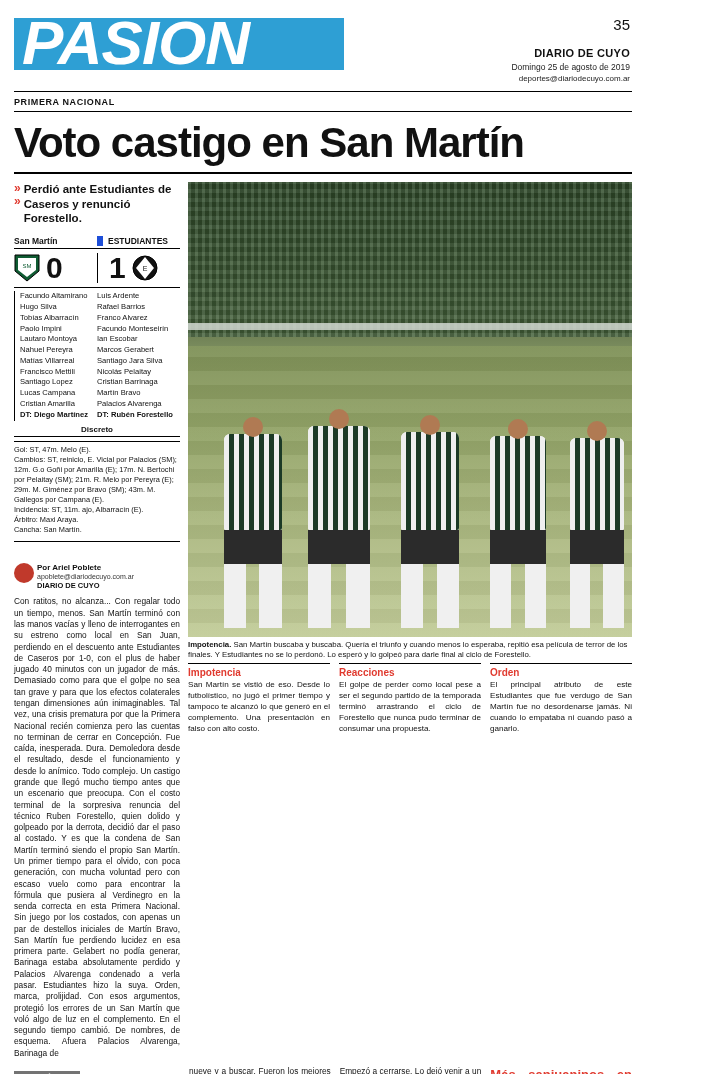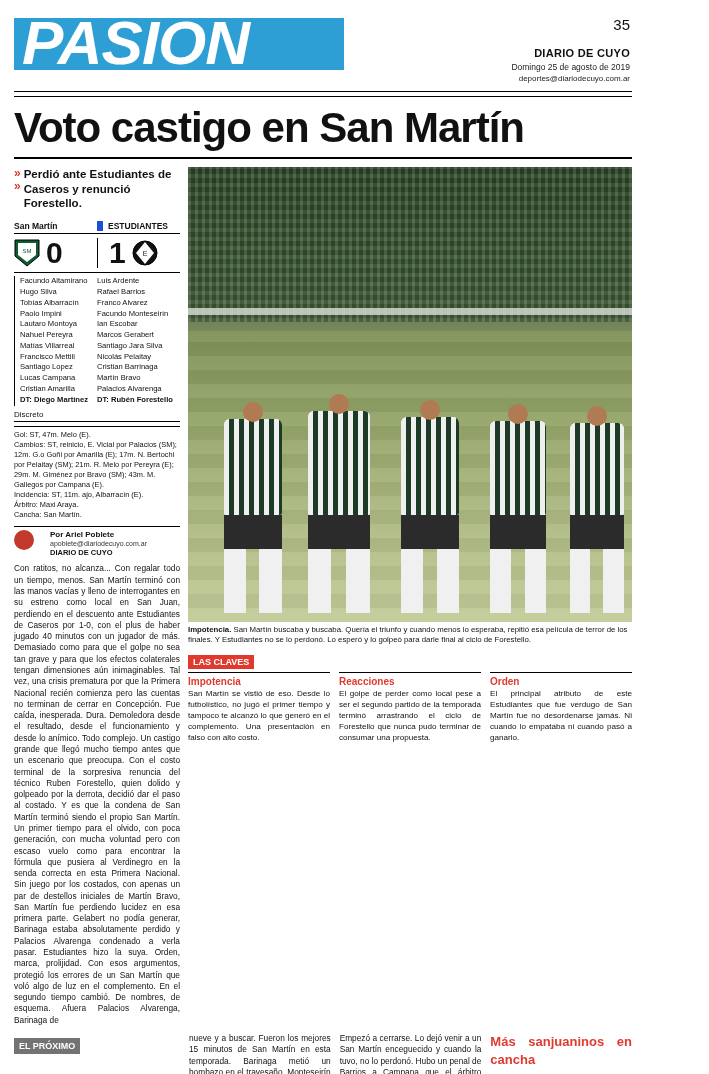--- a/index.html
+++ b/index.html
@@ -92,22 +92,22 @@
   .score-row { display: flex; align-items: center; border-bottom: 1px solid #000; padding: 4px 0; }
   .badge { width: 26px; height: 28px; }
   .score-num { font-size: 30px; font-weight: bold; line-height: 1; margin: 0 6px; }
   .score-left, .score-right { display:flex; align-items:center; width:50%; }
   .score-right { border-left:1px solid #000; padding-left: 5px; }
   .lineups { display:flex; font-size: 7.6px; line-height: 1.42; padding-top: 3px; }
   .lu-col { width: 50%; }
   .lu-col.right { border-left: 1px solid #000; padding-left: 5px; }
   .lu-col .dt { font-weight: bold; }
   .ref-block { font-size: 7.4px; line-height: 1.36; border-top:1px solid #000; margin-top:4px; padding-top:3px; }
-  .discreto { font-size: 8px; font-weight: normal; margin-top:4px; border-bottom:1px solid #000; padding-bottom:2px;}
-  .byline { display:flex; gap:16px; margin-top: 6px; border-top:1px solid #000; padding-top:3px; }
+  .discreto { font-size: 8px; font-weight: bold; margin-top:4px; border-bottom:1px solid #000; padding-bottom:2px;text-align:center;}
+  .byline { display:flex; gap:3px; margin-top: 6px; border-top:1px solid #000; padding-top:21px; }
   .byline .dot { width: 20px; height: 20px; border-radius: 50%; background: #c0392b; flex: 0 0 20px; }
   .byline .who { font-size: 8px; font-weight: bold; line-height: 1.3; }
   .byline .mail { font-size: 7px; font-weight: normal; color: #333; }
   .byline .paper { font-size: 7.5px; font-weight: bold; margin-top: 1px;}
   .col-body { font-size: 8.3px; line-height: 1.36; text-align: justify; margin-top: 6px; }
   .claves-bar { background: #e03a2f; color: #fff; font-weight: bold; font-size: 9px; padding: 2px 5px; display:inline-block; }
   .claves-grid { display: flex; gap: 9px; margin-top: 3px; }
   .clave { flex: 1; border-top: 1px solid #000; padding-top: 3px; }
   .clave h4 { color: #e03a2f; font-size: 10px; margin: 0 0 2px; }
   .clave p { font-size: 8.1px; line-height: 1.35; margin: 0; text-align: justify; }
@@ -133,20 +133,21 @@
     </div>
     <div class="mast-right">
       <div class="mast-page">35</div>
       <div class="mast-paper">DIARIO DE CUYO</div>
       <div class="mast-date">Domingo 25 de agosto de 2019</div>
       <div class="mast-mail">deportes@diariodecuyo.com.ar</div>
     </div>
   </div>
 
   <div class="rule-top"></div>
+  <div class="kicker">PRIMERA NACIONAL</div>
   <div class="rule-thin"></div>
 
   <h1 class="headline">Voto castigo en San Martín</h1>
   <div class="rule-head"></div>
 
   <div class="lead-row">
     <div class="lead-left">
       <div class="lead-bullets">
         <span class="chev">»<br>»</span>
         <span class="lead-text">Perdió ante Estudiantes de Caseros y renunció Forestello.</span>
@@ -281,23 +282,20 @@
           <div class="p-legs">
               <div class="p-leg"></div>
               <div class="p-leg"></div>
             </div>
         </div>
       </div>
       <div class="photo-caption">
         <b>Impotencia.</b><span> San Martín buscaba y buscaba. Quería el triunfo y cuando menos lo esperaba, repitió esa película de terror de los finales. Y Estudiantes no se lo perdonó. Lo esperó y lo golpeó para darle final al ciclo de Forestello.</span>
       </div>
 
-      <div style="margin-top:6px;">
-        <span class="claves-bar">LAS CLAVES</span>
-      </div>
       <div class="claves-grid">
         <div class="clave">
           <h4>Impotencia</h4>
           <p>San Martín se vistió de eso. Desde lo futbolístico, no jugó el primer tiempo y tampoco te alcanzó lo que generó en el complemento. Una presentación en falso con alto costo.</p>
         </div>
         <div class="clave">
           <h4>Reacciones</h4>
           <p>El golpe de perder como local pese a ser el segundo partido de la temporada terminó arrastrando el ciclo de Forestello que nunca pudo terminar de consumar una propuesta.</p>
         </div>
         <div class="clave">

